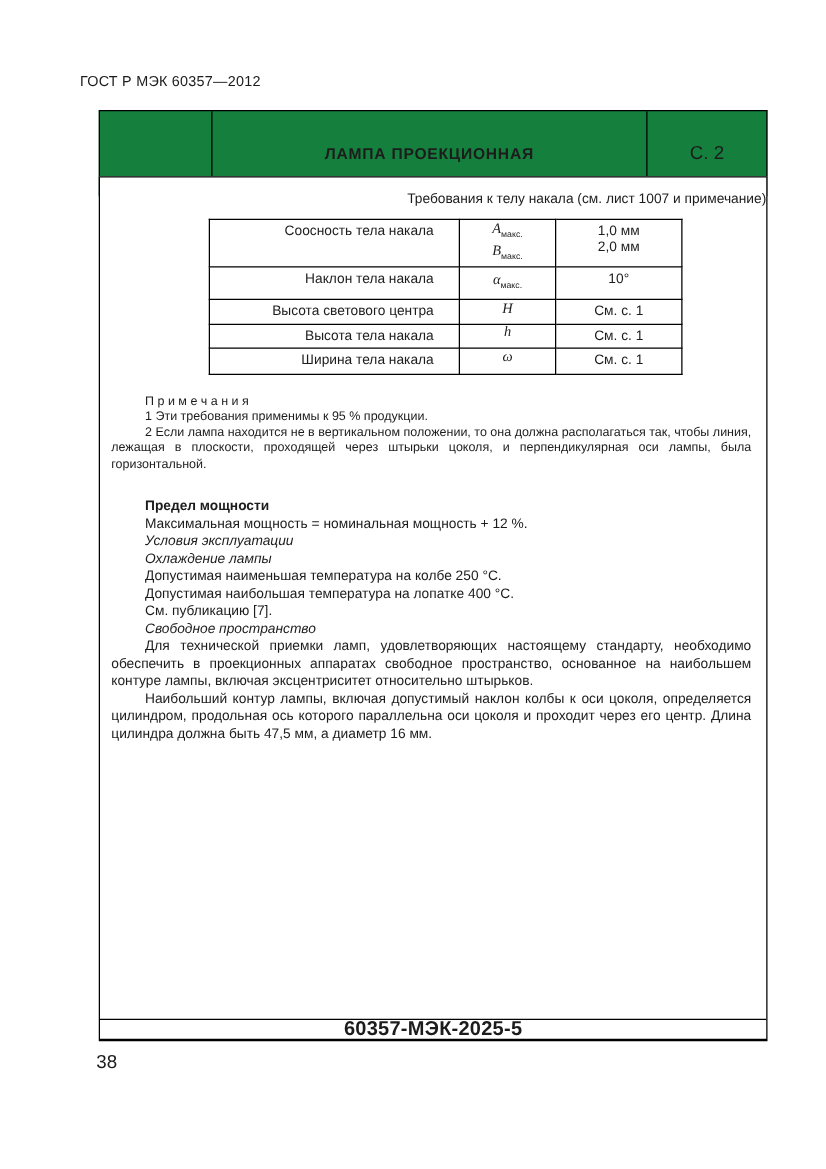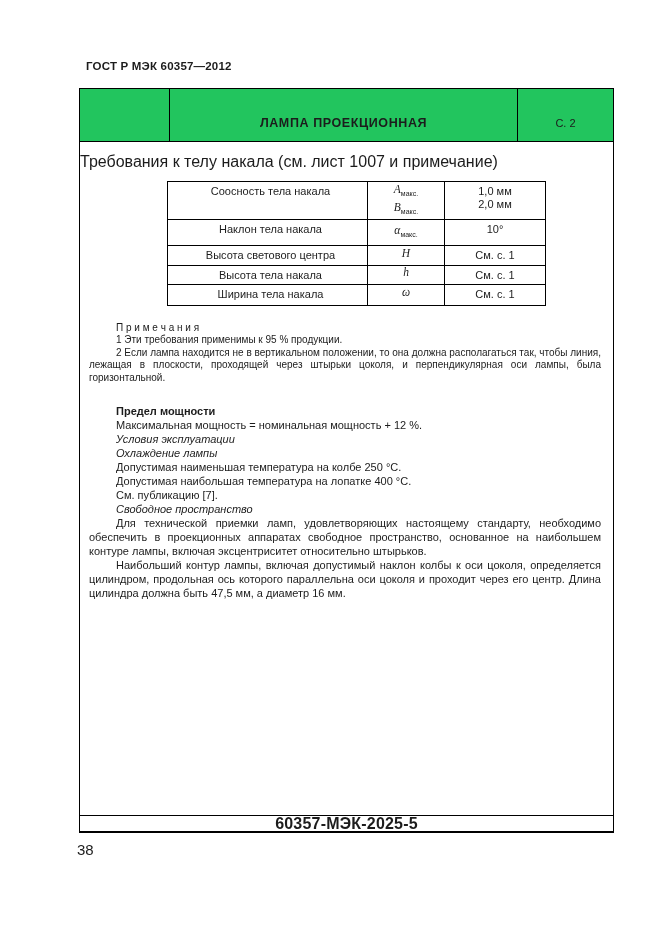--- a/index.html
+++ b/index.html
@@ -7,57 +7,57 @@
   body {
     width: 661px; height: 935px;
     font-family: "Liberation Sans", sans-serif;
     color: #1c1c1c;
     position: relative;
     overflow: hidden;
   }
   .page { position: absolute; inset: 0; background: #ffffff; }
 
   .doc-code {
-    position: absolute; left: 86px; top: 60px;
-    font-size: 11.5px; font-weight: bold; letter-spacing: 0.2px;
+    position: absolute; left: 64px; top: 60px;
+    font-size: 11.5px; font-weight: normal; letter-spacing: 0.2px;
   }
 
   
   .header-table {
     position: absolute; left: 79px; top: 88px;
     width: 535px; height: 69px;
     display: flex; border: 1px solid #000;
-    background: #22c55e;
+    background: #15803d;
   }
   .hcell { height: 100%; }
   .hcell-left  { width: 90px; border-right: 1px solid #000; }
   .hcell-mid   { flex: 1; border-right: 1px solid #000;
                  display: flex; align-items: center; justify-content: center;
                  font-size: 12.5px; font-weight: bold; letter-spacing: 0.6px; }
   .hcell-right { width: 95px; display: flex; align-items: center; justify-content: center;
-                 font-size: 11px; }
+                 font-size: 15px; }
 
   
   .content-box {
     position: absolute; left: 79px; top: 141px;
     width: 535px; height: 692px;
     border: 1px solid #000; border-bottom-width: 2px;
     background: #fff;
   }
   .section-title {
-    margin-top: 11px; text-align: left; font-size: 16px;
+    margin-top: 11px; text-align: right; font-size: 11px;
   }
 
   .spec-table {
     border-collapse: collapse; table-layout: fixed;
     margin: 10px 0 0 87px; width: 368px;
     font-size: 11px;
   }
   .spec-table td { border: 1px solid #000; }
-  td.c1 { width: 200px; padding: 3px 4px 2px 10px; vertical-align: top; text-align: center; }
+  td.c1 { width: 200px; padding: 3px 20px 2px 10px; vertical-align: top; text-align: right; }
   td.c2 { width: 77px;  text-align: center; vertical-align: middle; }
   td.c3 { width: 101px;  text-align: center; vertical-align: top; padding-top: 3px; }
   tr.r1 td { height: 38px; }
   tr.r2 td { height: 26px; }
   tr.r3 td { height: 20px; }
   tr.r4 td { height: 19px; }
   tr.r5 td { height: 21px; }
   .sym { font-family: "Liberation Serif", serif; font-style: italic; font-size: 11.5px; line-height: 13px; }
   .sym sub { font-style: normal; font-size: 7px; font-family: "Liberation Sans", sans-serif; }
   td.c3 .val { line-height: 13px; }

